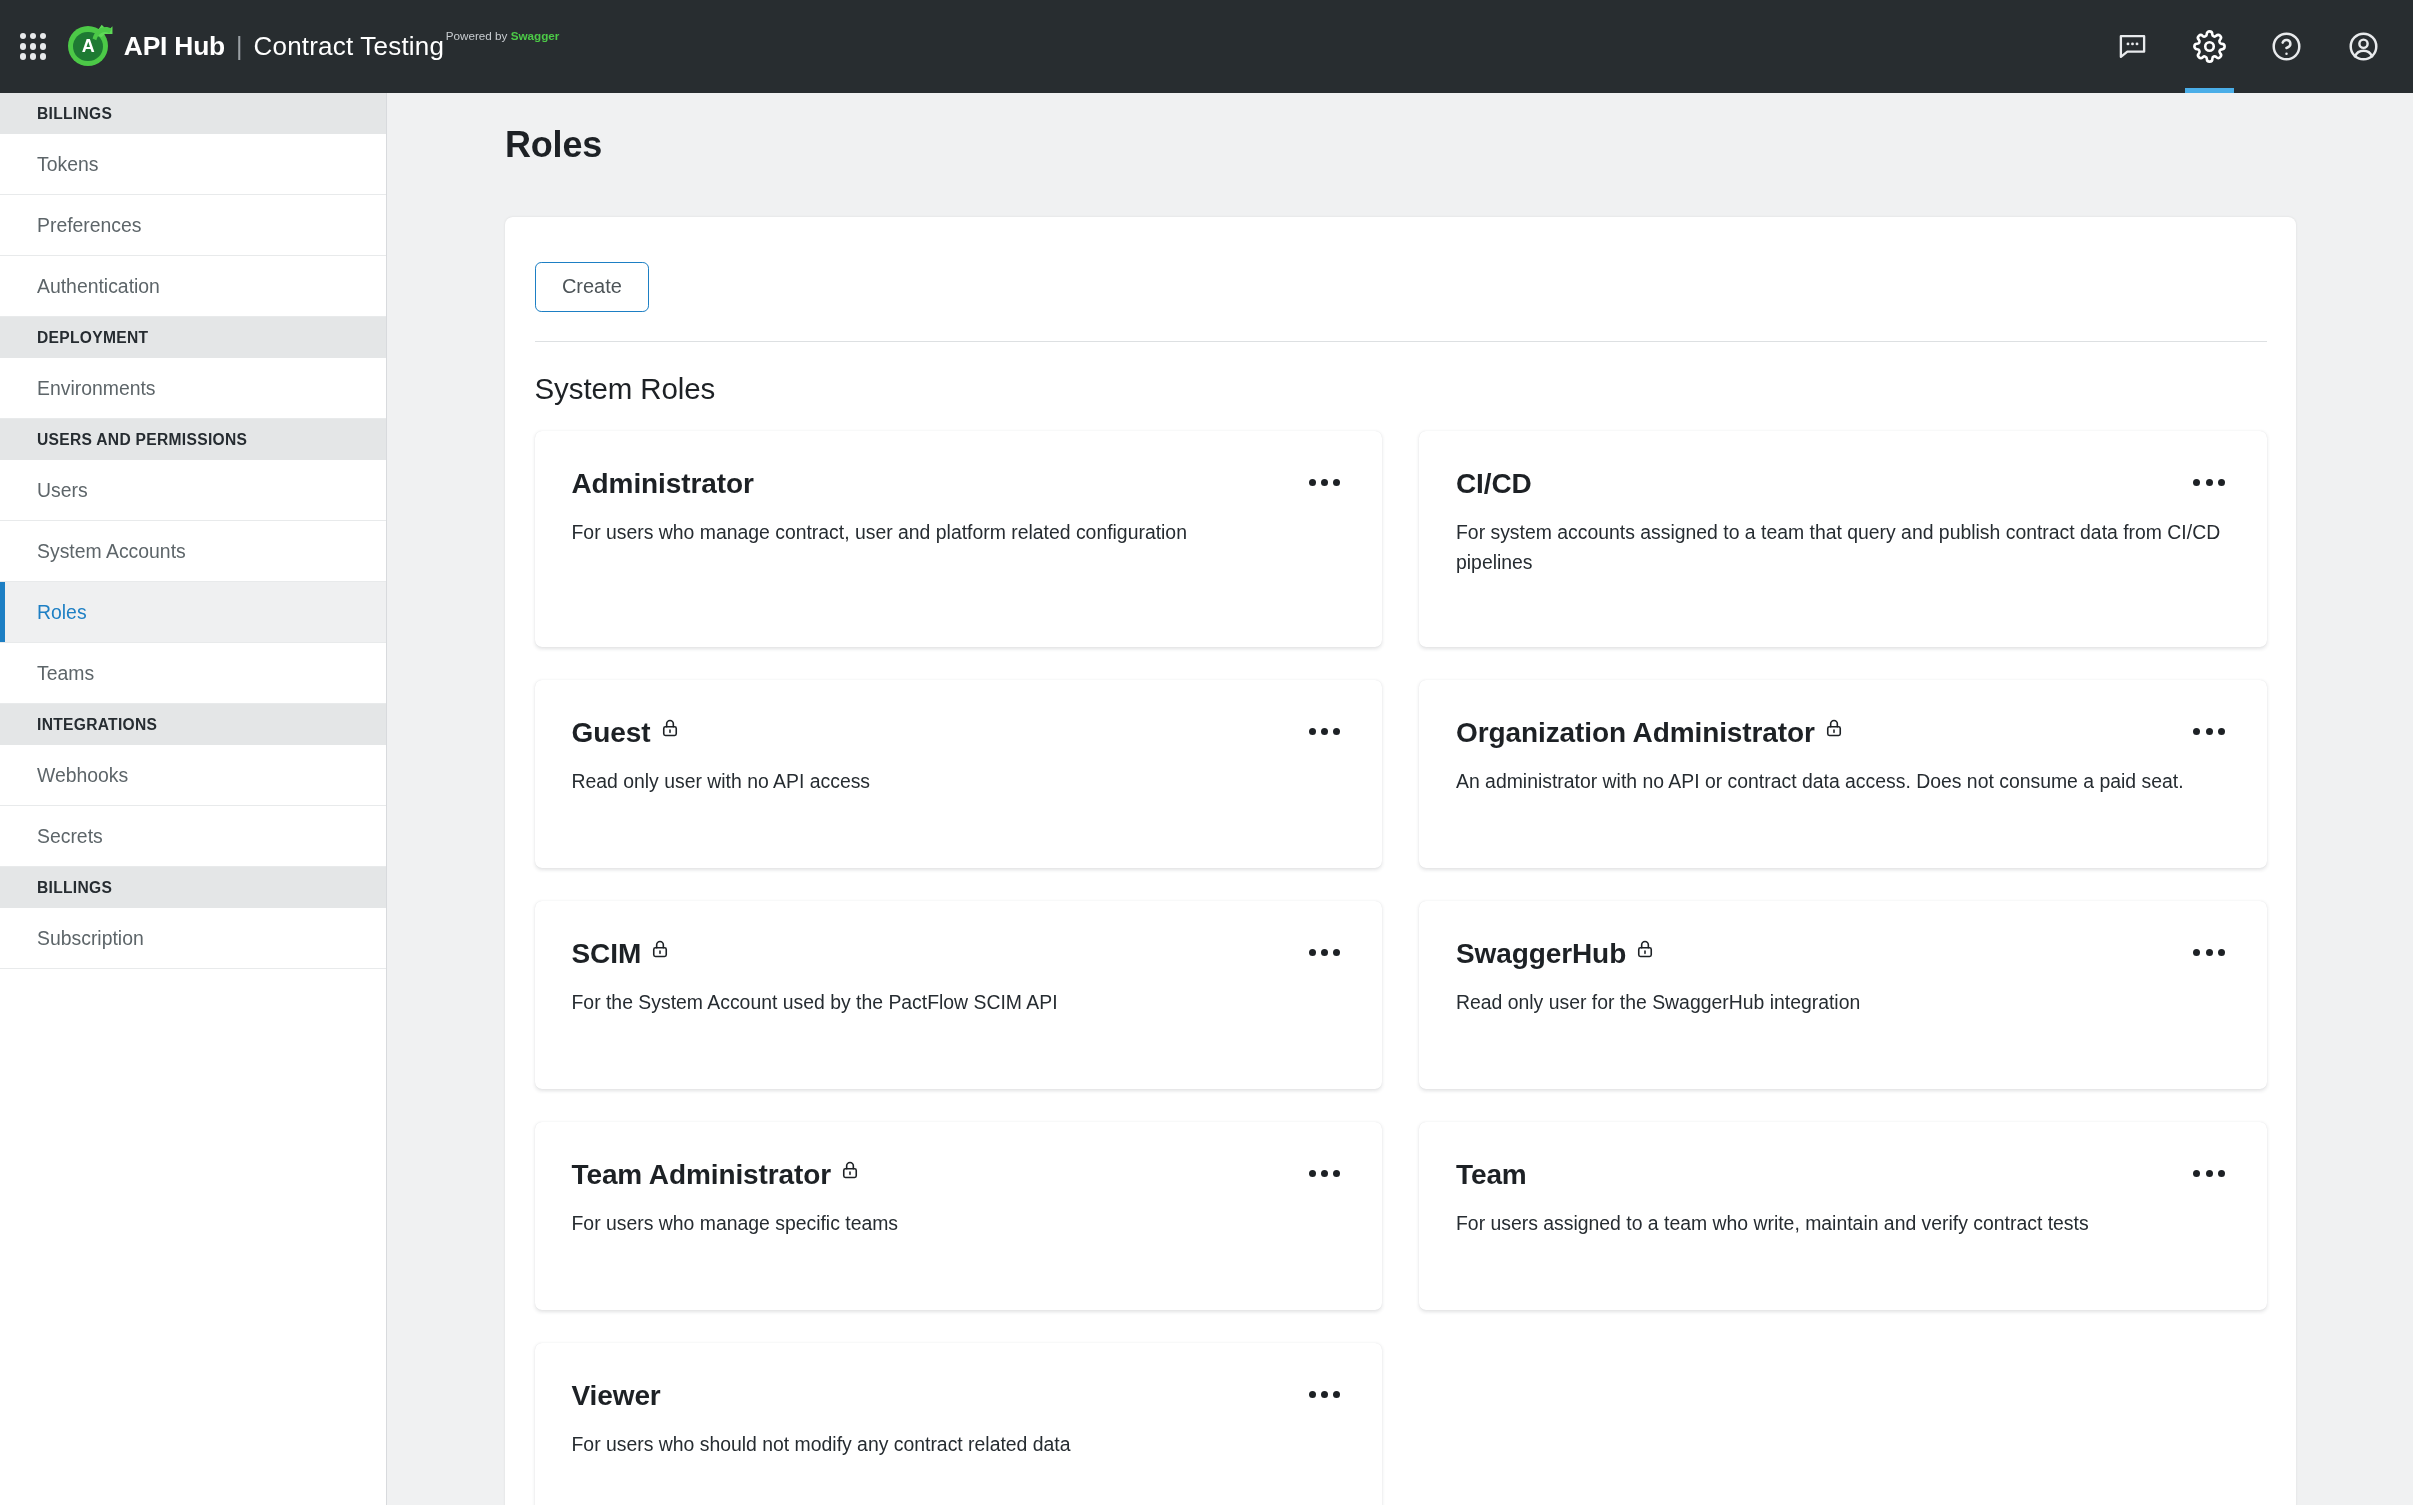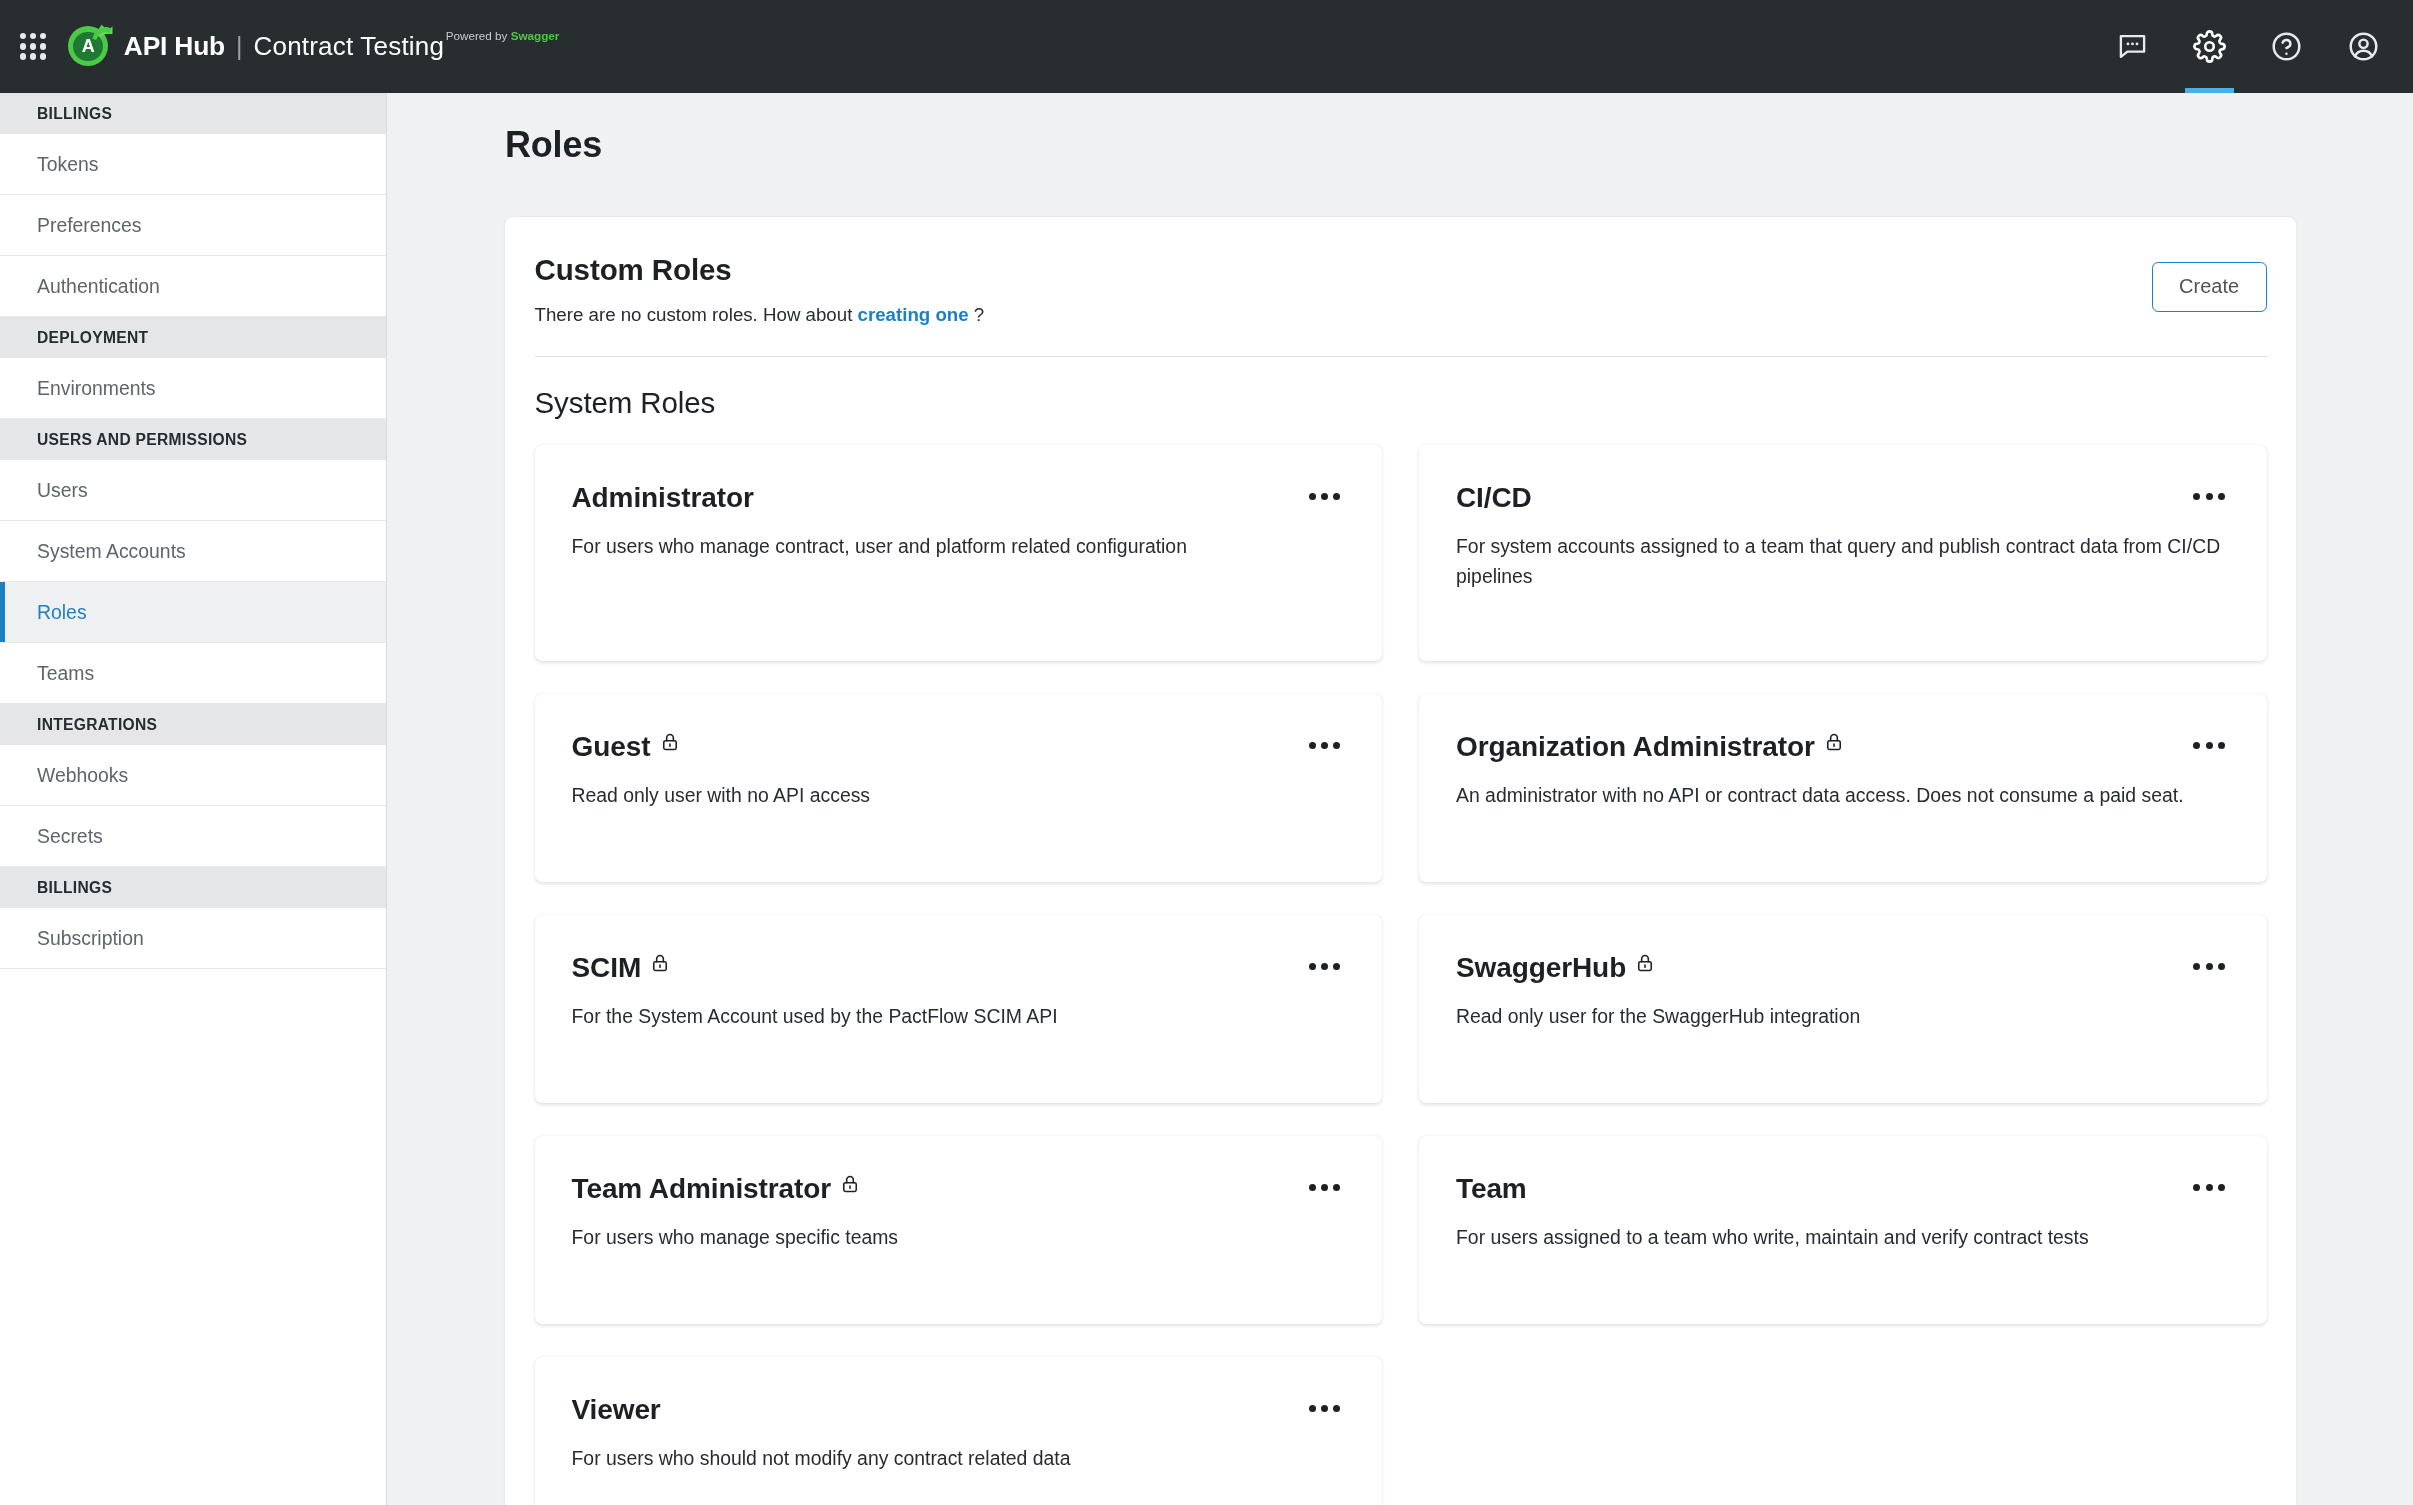--- a/index.html
+++ b/index.html
@@ -351,24 +351,20 @@
         <span>Subscription</span>
       </div>
     </div>
 </div>
 
 <div class="main">
   <div class="page-title">Roles</div>
 
   <div class="panel">
     <div class="panel-head">
-      <div class="panel-head-left">
-        <div class="custom-title">Custom Roles</div>
-        <div class="custom-sub"><span>There are no custom roles. How about </span><a>creating one</a><span> ?</span></div>
-      </div>
       <button class="create-btn">Create</button>
     </div>
 
     <div class="divider"></div>
 
     <div class="system-title">System Roles</div>
 
     <div class="card-grid" id="card-grid">
         <div class="role-card">
           <div class="role-card-top">

